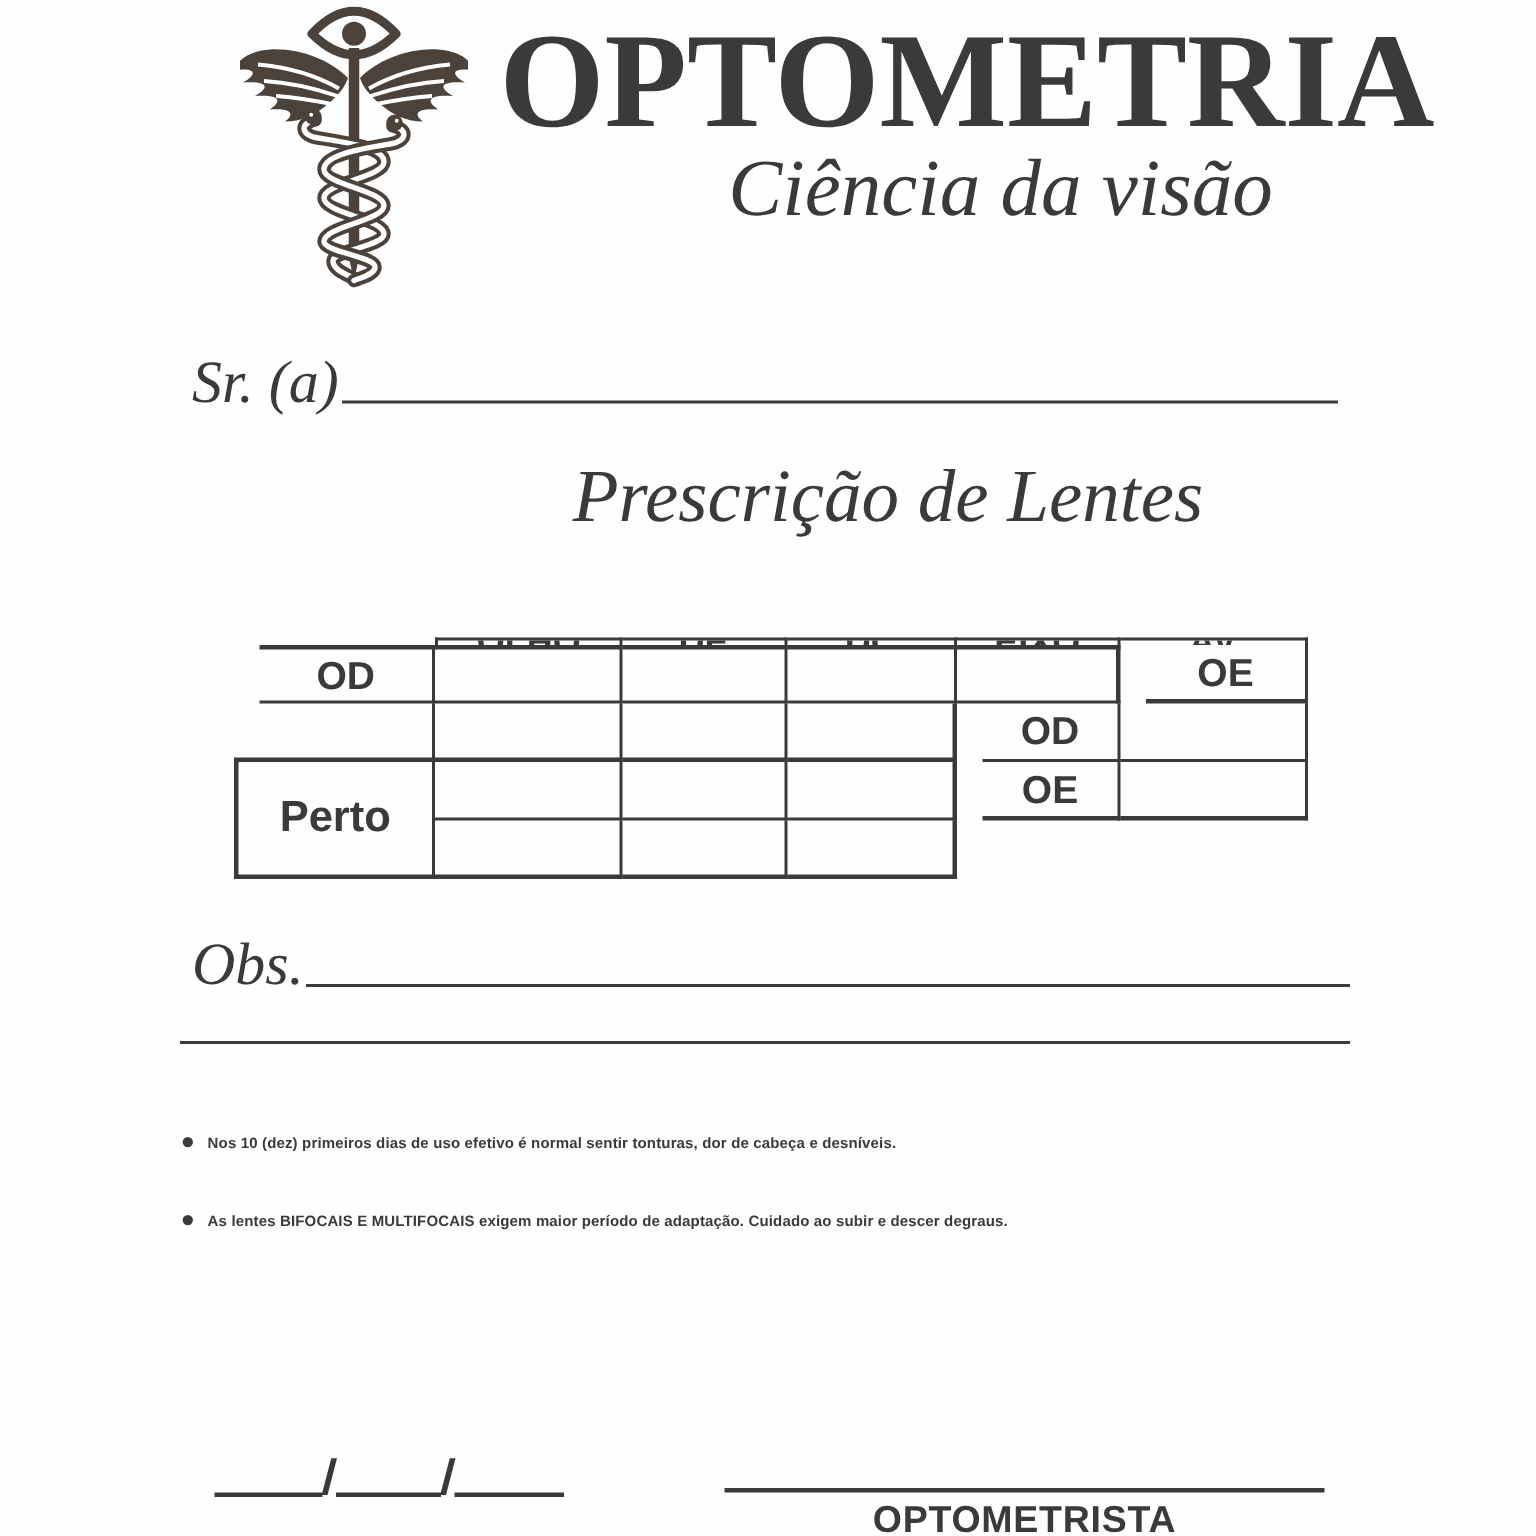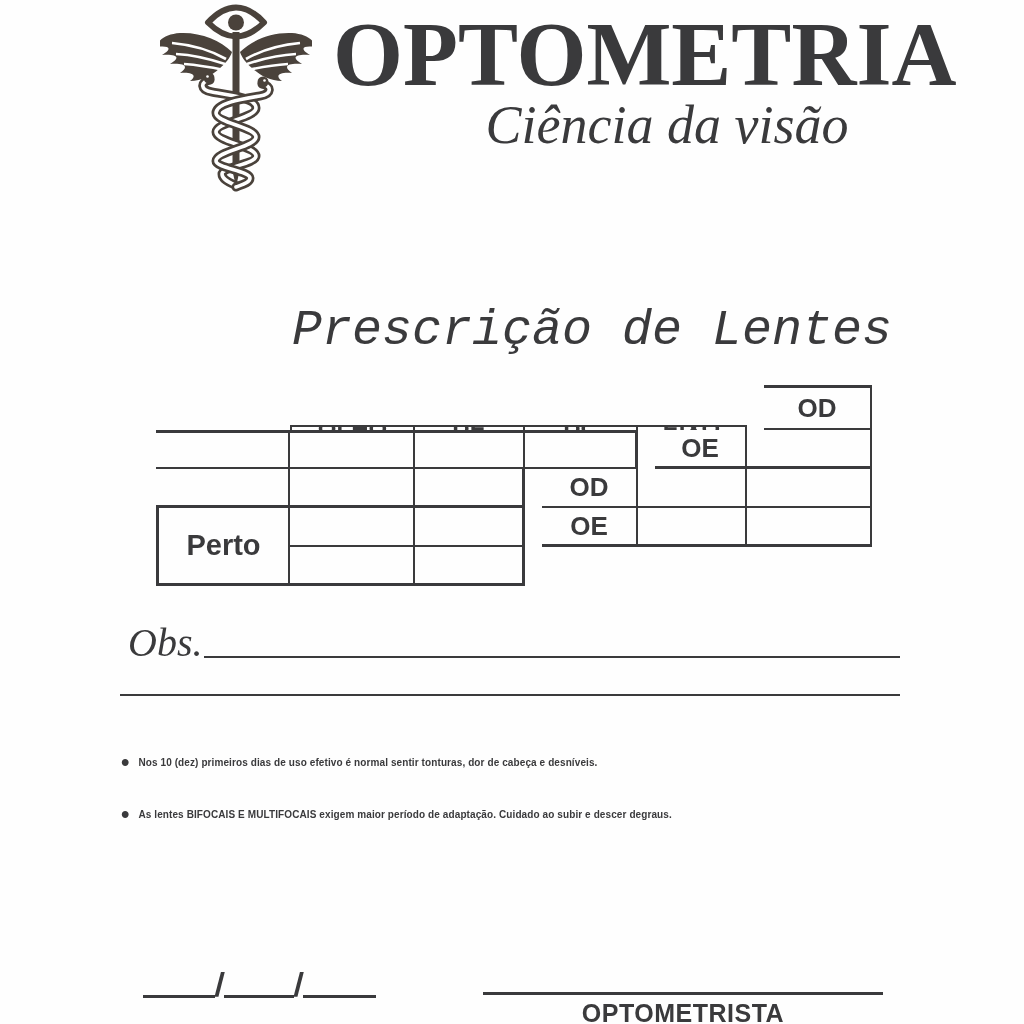--- a/index.html
+++ b/index.html
@@ -40,21 +40,21 @@
     display: flex; align-items: flex-end;
   }
   .script { font-family: "Liberation Serif", serif; font-style: italic; }
   .patient-row .script { font-size: 40px; line-height: 1.05; }
   .fill-line { flex: 1; border-bottom: 2px solid var(--ink, #3a3a3c); margin-bottom: 7px; margin-left: 2px; }
 
   
   .rx-heading {
     position: absolute; left: 292px; top: 302px; width: 600px;
     text-align: center;
-    font-family: Liberation Mono, monospace; font-style: italic;
+    font-family: Liberation Serif, serif; font-style: italic;
     font-size: 50px; line-height: 1.15; white-space: nowrap;
   }
 
   
   .rx-table {
     position: absolute; left: 156px; top: 385px;
     display: grid;
     grid-template-columns: 134px 125px 110px 113px 109px 125px;
     grid-template-rows: 45px 39px 39px 39px 39px;
   }
@@ -158,30 +158,35 @@
 
     <circle class="logo-fill" cx="-27" cy="76" r="5.5"></circle>
     <circle class="logo-fill" cx="27" cy="80" r="5.5"></circle>
     <circle cx="-28.5" cy="74.5" r="1.3" fill="#ffffff"></circle>
     <circle cx="28.5" cy="78.5" r="1.3" fill="#ffffff"></circle>
   </svg>
 
   <div class="brand-title">OPTOMETRIA</div>
   <div class="brand-subtitle">Ciência da visão</div>
 
+  <div class="patient-row">
+    <span class="script">Sr. (a)</span>
+    <span class="fill-line"></span>
+  </div>
 
   <div class="rx-heading">Prescrição de Lentes</div>
 
   <div class="rx-table">
 
     <div class="ghost"></div>
     <div class="hdr hdr-first">OLHO</div>
     <div class="hdr">DE</div>
     <div class="hdr">DC</div>
     <div class="hdr">EIXO</div>
+    <div class="hdr">AV</div>
 
 
     <div class="eye bcell r1">OD</div>
     <div class="bcell r1"></div>
     <div class="bcell r1"></div>
     <div class="bcell r1"></div>
     <div class="bcell b-last r1"></div>
 
     <div class="eye bcell r2">OE</div>
     <div class="bcell r2"></div>

